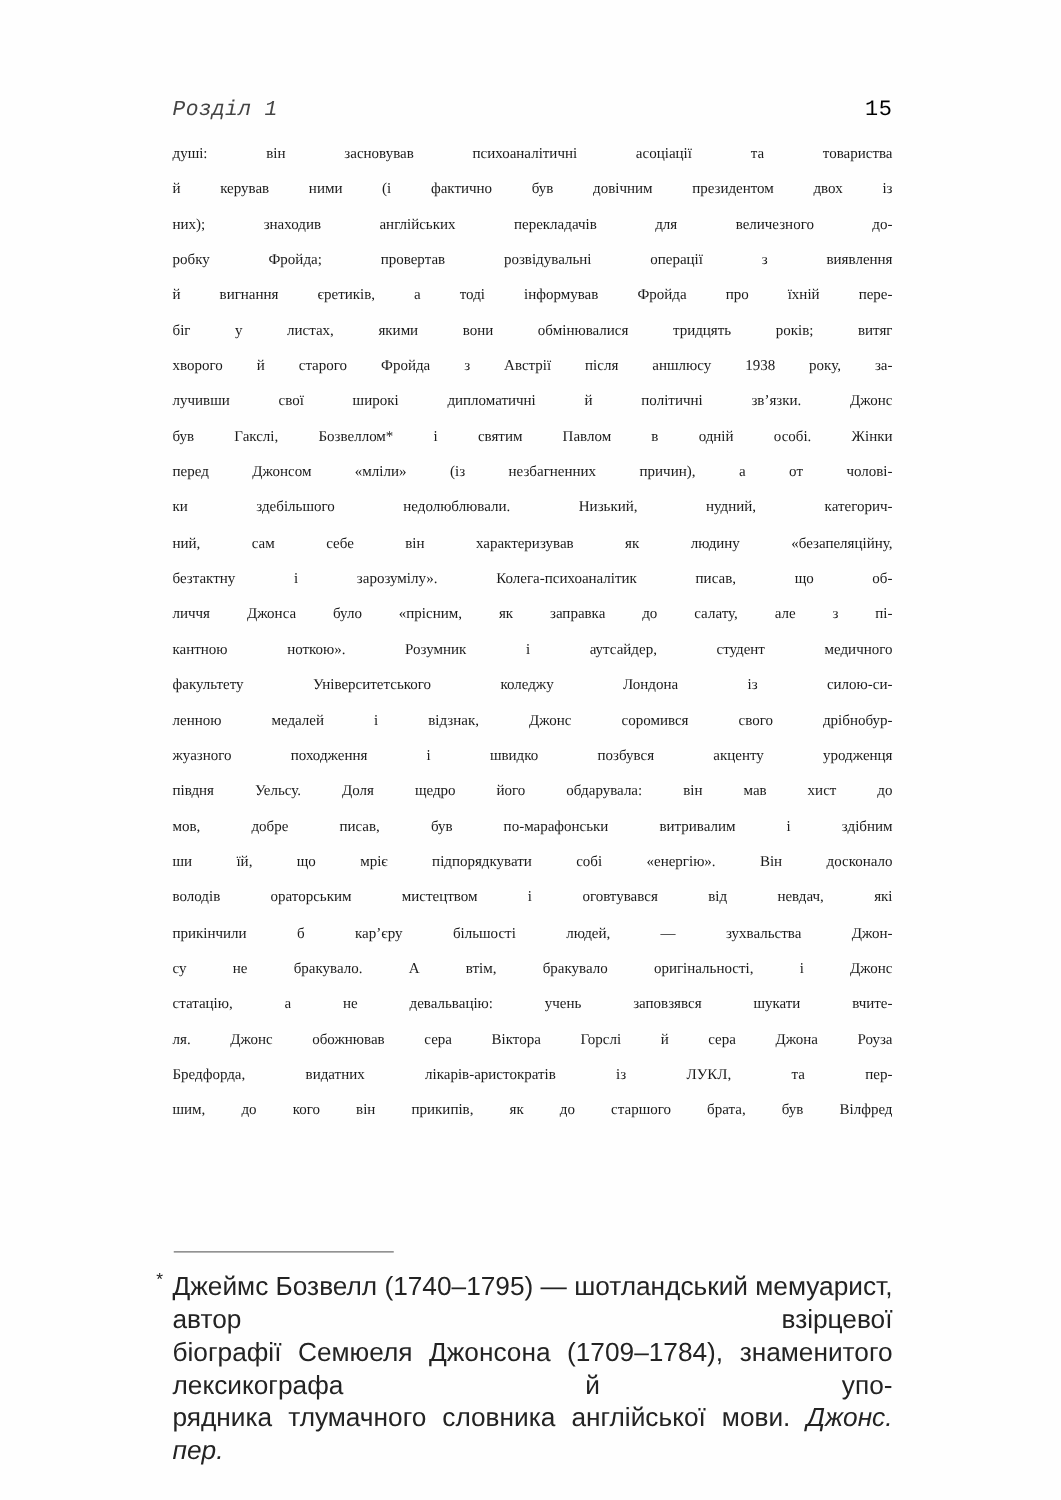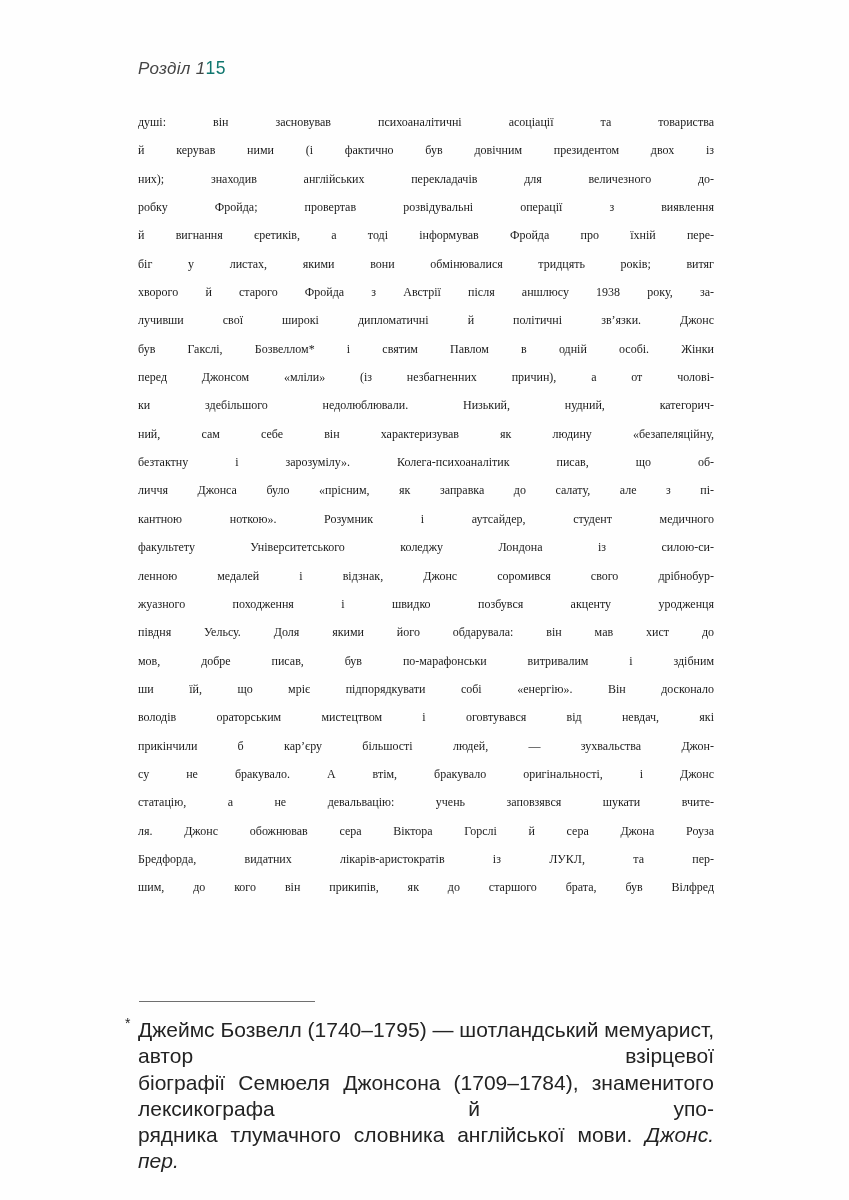--- a/index.html
+++ b/index.html
@@ -14,33 +14,35 @@
     background: #fefefe;
     overflow: hidden;
   }
   
   .running-head {
     position: absolute;
     left: 138px;
     top: 58px;
     width: 576px;
     display: flex;
+    justify-content: space-between;
     align-items: baseline;
-    font-family: Liberation Sans, sans-serif;
+    font-family: Liberation Mono, monospace;
   }
   .chapter-title {
     font-style: italic;
     font-size: 17px;
     color: #454545;
     letter-spacing: 0.3px;
   }
   .page-number {
     font-size: 17.5px;
-    color: #0f766e;
+    color: #000000;
     letter-spacing: 0.5px;
+    margin-top: 20px;
   }
   
   .body-text {
     position: absolute;
     left: 138px;
     top: 108px;
     width: 576px;
     font-family: "Liberation Serif", serif;
     font-size: 12px;
     color: #1b1b1b;
@@ -111,21 +113,21 @@
       <div class="line">був Гакслі, Бозвеллом* і святим Павлом в одній особі. Жінки</div>
       <div class="line">перед Джонсом «мліли» (із незбагненних причин), а от чолові-</div>
       <div class="line">ки здебільшого недолюблювали. Низький, нудний, категорич-</div>
       <div class="line">ний, сам себе він характеризував як людину «безапеляційну,</div>
       <div class="line">безтактну і зарозумілу». Колега-психоаналітик писав, що об-</div>
       <div class="line">личчя Джонса було «прісним, як заправка до салату, але з пі-</div>
       <div class="line">кантною ноткою». Розумник і аутсайдер, студент медичного</div>
       <div class="line">факультету Університетського коледжу Лондона із силою-си-</div>
       <div class="line">ленною медалей і відзнак, Джонс соромився свого дрібнобур-</div>
       <div class="line">жуазного походження і швидко позбувся акценту уродженця</div>
-      <div class="line">півдня Уельсу. Доля якими його обдарувала: він мав хист до</div>
+      <div class="line">півдня Уельсу. Доля щедро його обдарувала: він мав хист до</div>
       <div class="line">мов, добре писав, був по-марафонськи витривалим і здібним</div>
       <div class="line">ши їй, що мріє підпорядкувати собі «енергію». Він досконало</div>
       <div class="line">володів ораторським мистецтвом і оговтувався від невдач, які</div>
       <div class="line">прикінчили б кар’єру більшості людей, — зухвальства Джон-</div>
       <div class="line">су не бракувало. А втім, бракувало оригінальності, і Джонс</div>
       <div class="line">статацію, а не девальвацію: учень заповзявся шукати вчите-</div>
       <div class="line">ля. Джонс обожнював сера Віктора Горслі й сера Джона Роуза</div>
       <div class="line">Бредфорда, видатних лікарів-аристократів із ЛУКЛ, та пер-</div>
       <div class="line">шим, до кого він прикипів, як до старшого брата, був Вілфред</div>
     </main>

